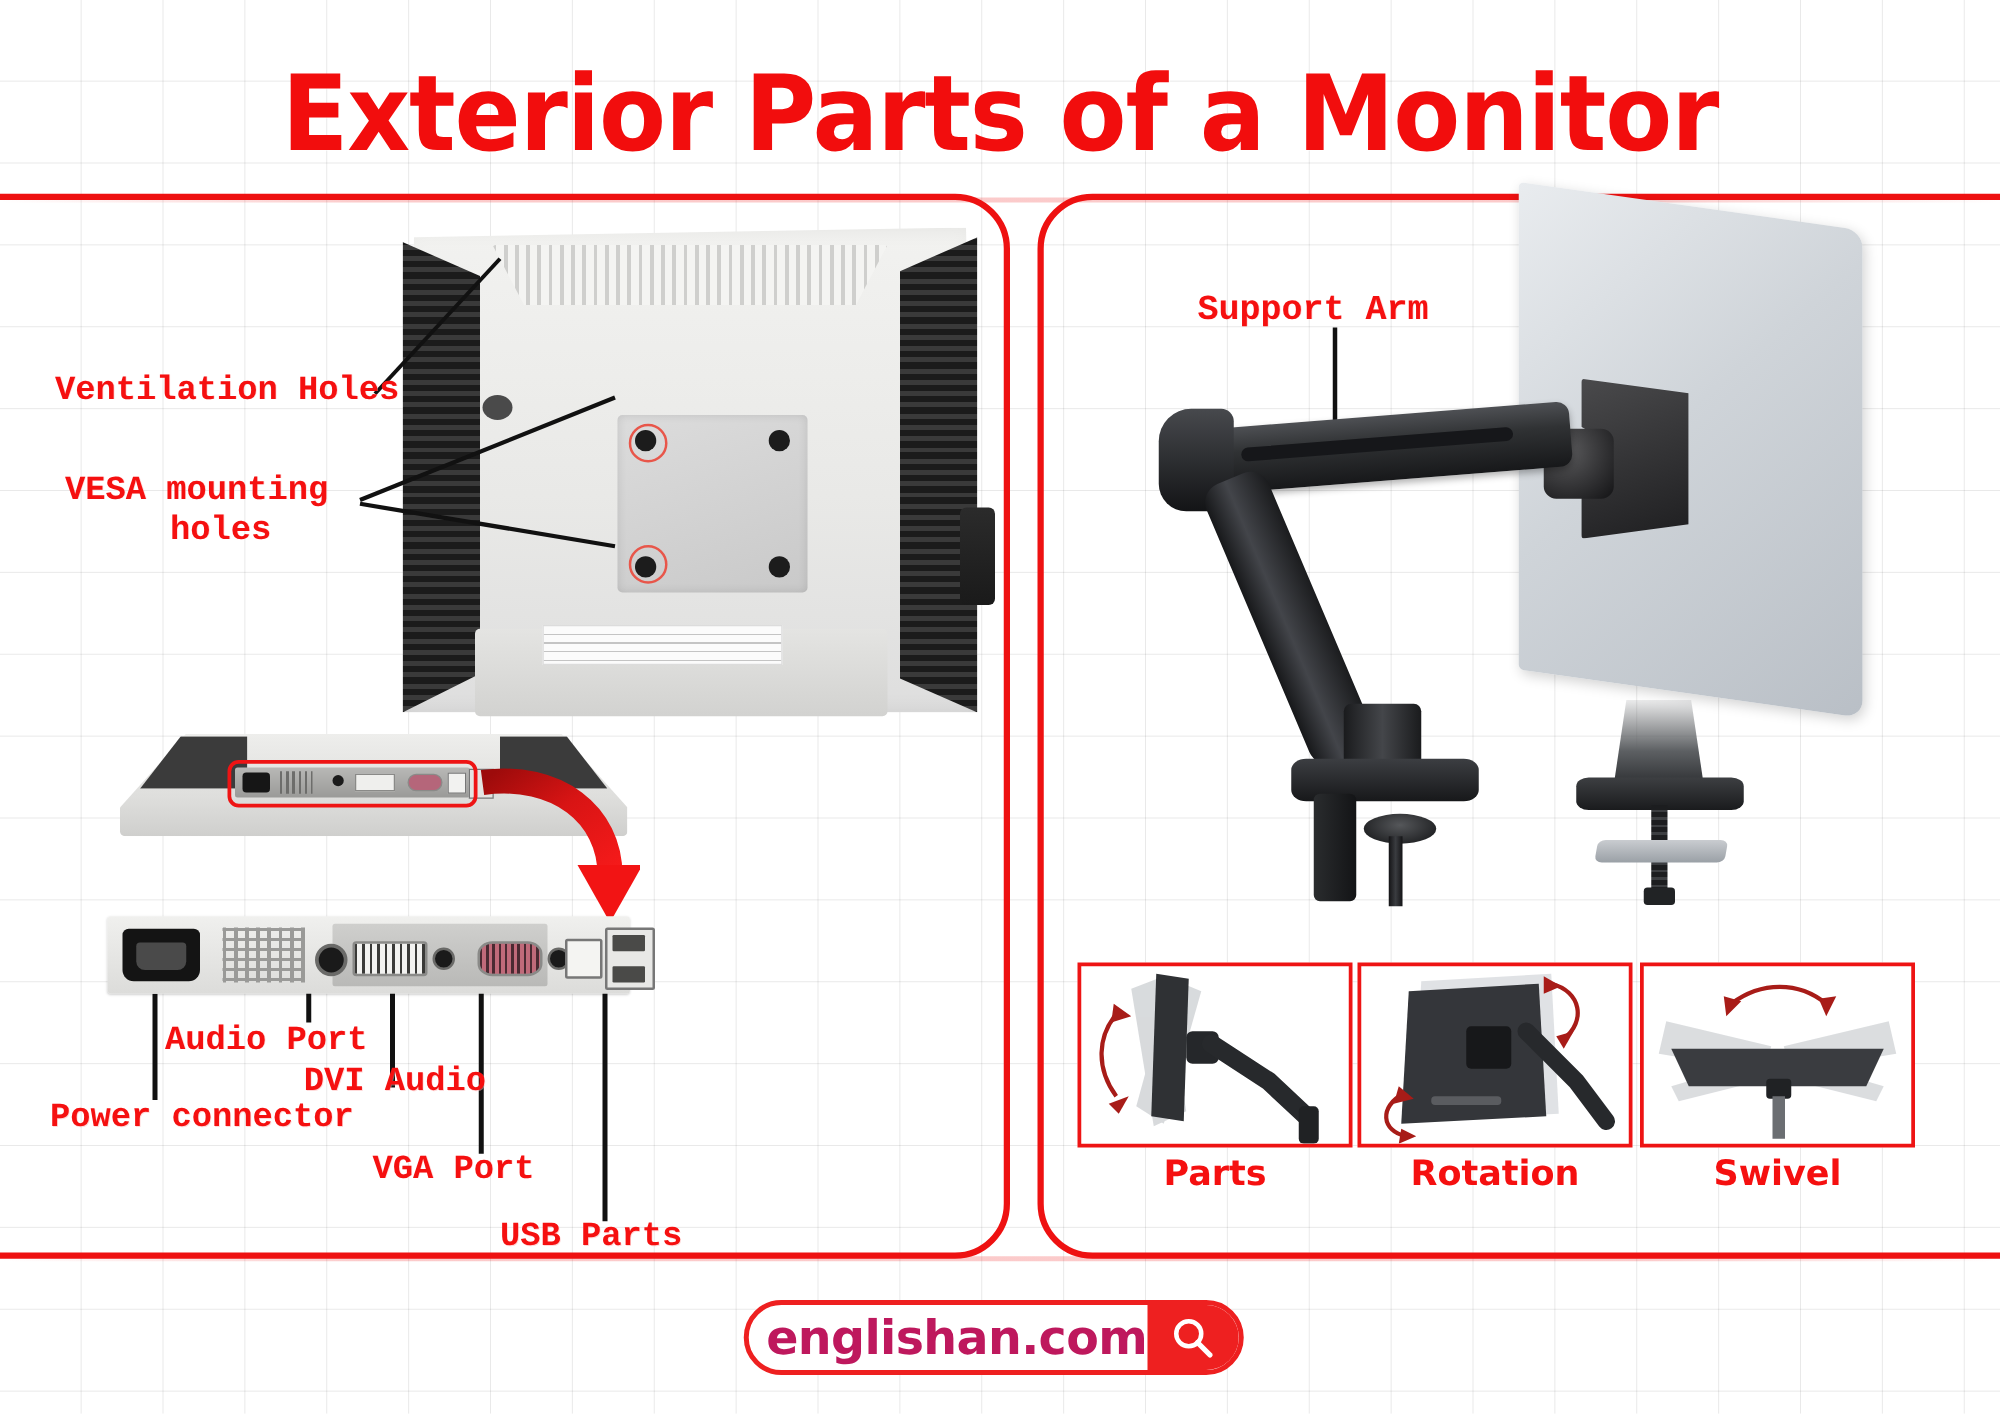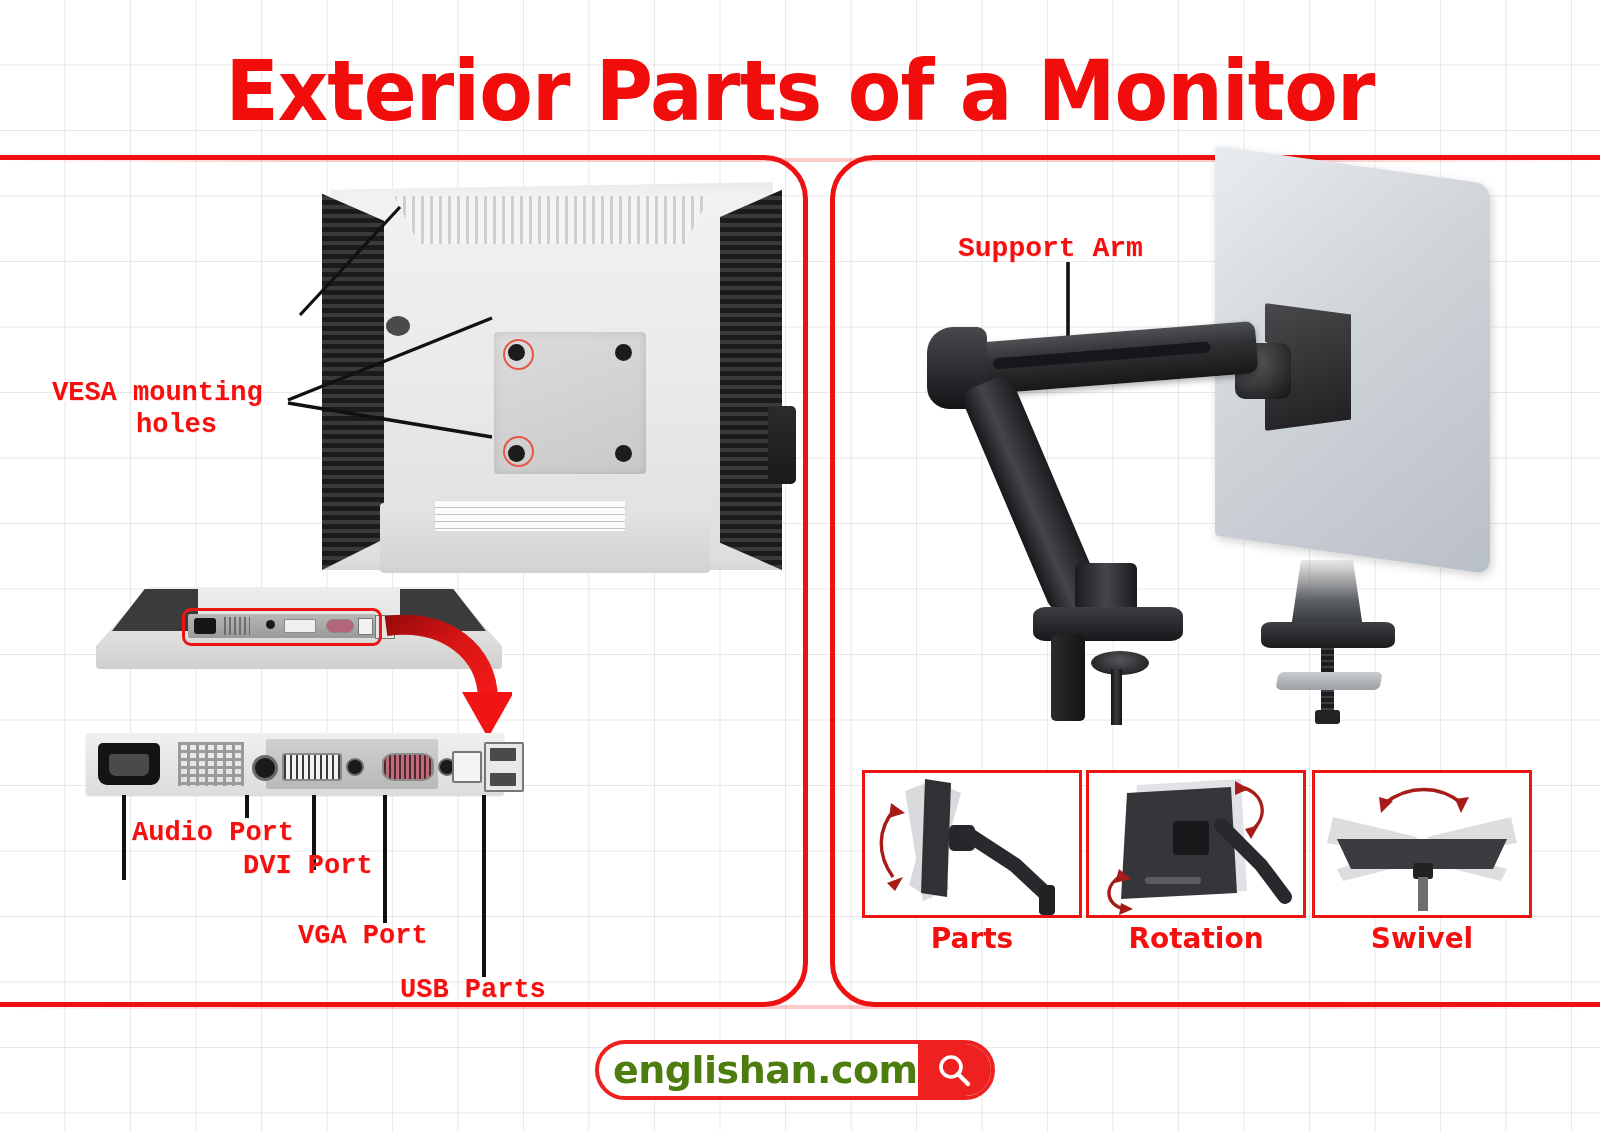--- a/index.html
+++ b/index.html
@@ -275,21 +275,21 @@
   #footer{
     position:absolute;left:595px;top:1040px;width:400px;height:60px;
   }
   .fpill{
     position:absolute;inset:0;
     border:4px solid #ee2020;border-radius:31px;background:#fff;box-sizing:border-box;
     overflow:hidden;display:flex;align-items:center;
   }
   .fdomain{
     flex:1;text-align:center;
-    font-family:"DejaVu Sans",sans-serif;font-weight:bold;font-size:38px;color:#4d7c0f;
+    font-family:"DejaVu Sans",sans-serif;font-weight:bold;font-size:38px;color:#be185d;
     letter-spacing:-0.5px;padding-left:14px;
   }
   .fsearch{
     width:78px;height:100%;background:#ee2020;
     display:flex;align-items:center;justify-content:center;
   }
   
   .ghost-line{
     position:absolute;left:0;top:158px;width:1600px;height:4px;
     background:linear-gradient(90deg,rgba(238,17,17,0) 0%,rgba(238,17,17,.22) 18%,rgba(238,17,17,.22) 82%,rgba(238,17,17,0) 100%);
@@ -336,20 +336,21 @@
     <line x1="124" y1="795" x2="124" y2="880" stroke="#111" stroke-width="4"></line>
     <line x1="247" y1="786" x2="247" y2="818" stroke="#111" stroke-width="4"></line>
     <line x1="314" y1="790" x2="314" y2="870" stroke="#111" stroke-width="4"></line>
     <line x1="385" y1="790" x2="385" y2="923" stroke="#111" stroke-width="4"></line>
     <line x1="484" y1="790" x2="484" y2="977" stroke="#111" stroke-width="4"></line>
 
     <line x1="1068" y1="262" x2="1068" y2="345" stroke="#111" stroke-width="3.6"></line>
     <circle cx="1068" cy="348" r="7" fill="#111"></circle>
   </svg>
 
+  <div class="lbl" style="left:44px;top:298px;">Ventilation Holes</div>
   <div class="lbl" style="left:52px;top:378px;">VESA mounting</div>
   <div class="lbl" style="left:136px;top:410px;">holes</div>
 
   <div id="mon-bottom">
     <div class="bt-shell"></div>
     <div class="bt-dark l"></div>
     <div class="bt-dark r"></div>
     <div style="position:absolute;left:92px;top:27px;width:188px;height:24px;background:linear-gradient(180deg,#b8b8b6,#9a9a98);border-radius:2px;"></div>
     <div style="position:absolute;left:98px;top:31px;width:22px;height:16px;background:#161616;border-radius:3px;"></div>
     <div style="position:absolute;left:128px;top:30px;width:26px;height:18px;background:repeating-linear-gradient(90deg,#6d6d6b 0 2px,transparent 2px 5px);"></div>
@@ -379,22 +380,23 @@
     <div class="vent-grid"></div>
     <div class="jack" style="left:166px;"></div>
     <div class="dvi"></div>
     <div class="jack" style="left:260px;width:14px;height:14px;top:25px;border-width:2px;"></div>
     <div class="jack" style="left:352px;width:14px;height:14px;top:25px;border-width:2px;"></div>
     <div class="vga"></div>
     <div class="usbb"></div>
     <div class="usba"></div>
   </div>
 
+  <div class="lbl" style="left:40px;top:880px;">Power connector</div>
   <div class="lbl" style="left:132px;top:818px;">Audio Port</div>
-  <div class="lbl" style="left:243px;top:851px;">DVI Port</div>
+  <div class="lbl" style="left:243px;top:851px;">DVI Audio</div>
   <div class="lbl" style="left:298px;top:921px;">VGA Port</div>
   <div class="lbl" style="left:400px;top:975px;">USB Parts</div>
 
   <div class="lbl big" style="left:958px;top:233px;">Support Arm</div>
 
   <div id="arm-assembly">
     <div class="scr-panel"></div>
     <div class="vesa-plate"></div>
     <div class="vesa-hub"></div>
     <div class="arm-upper"></div>

